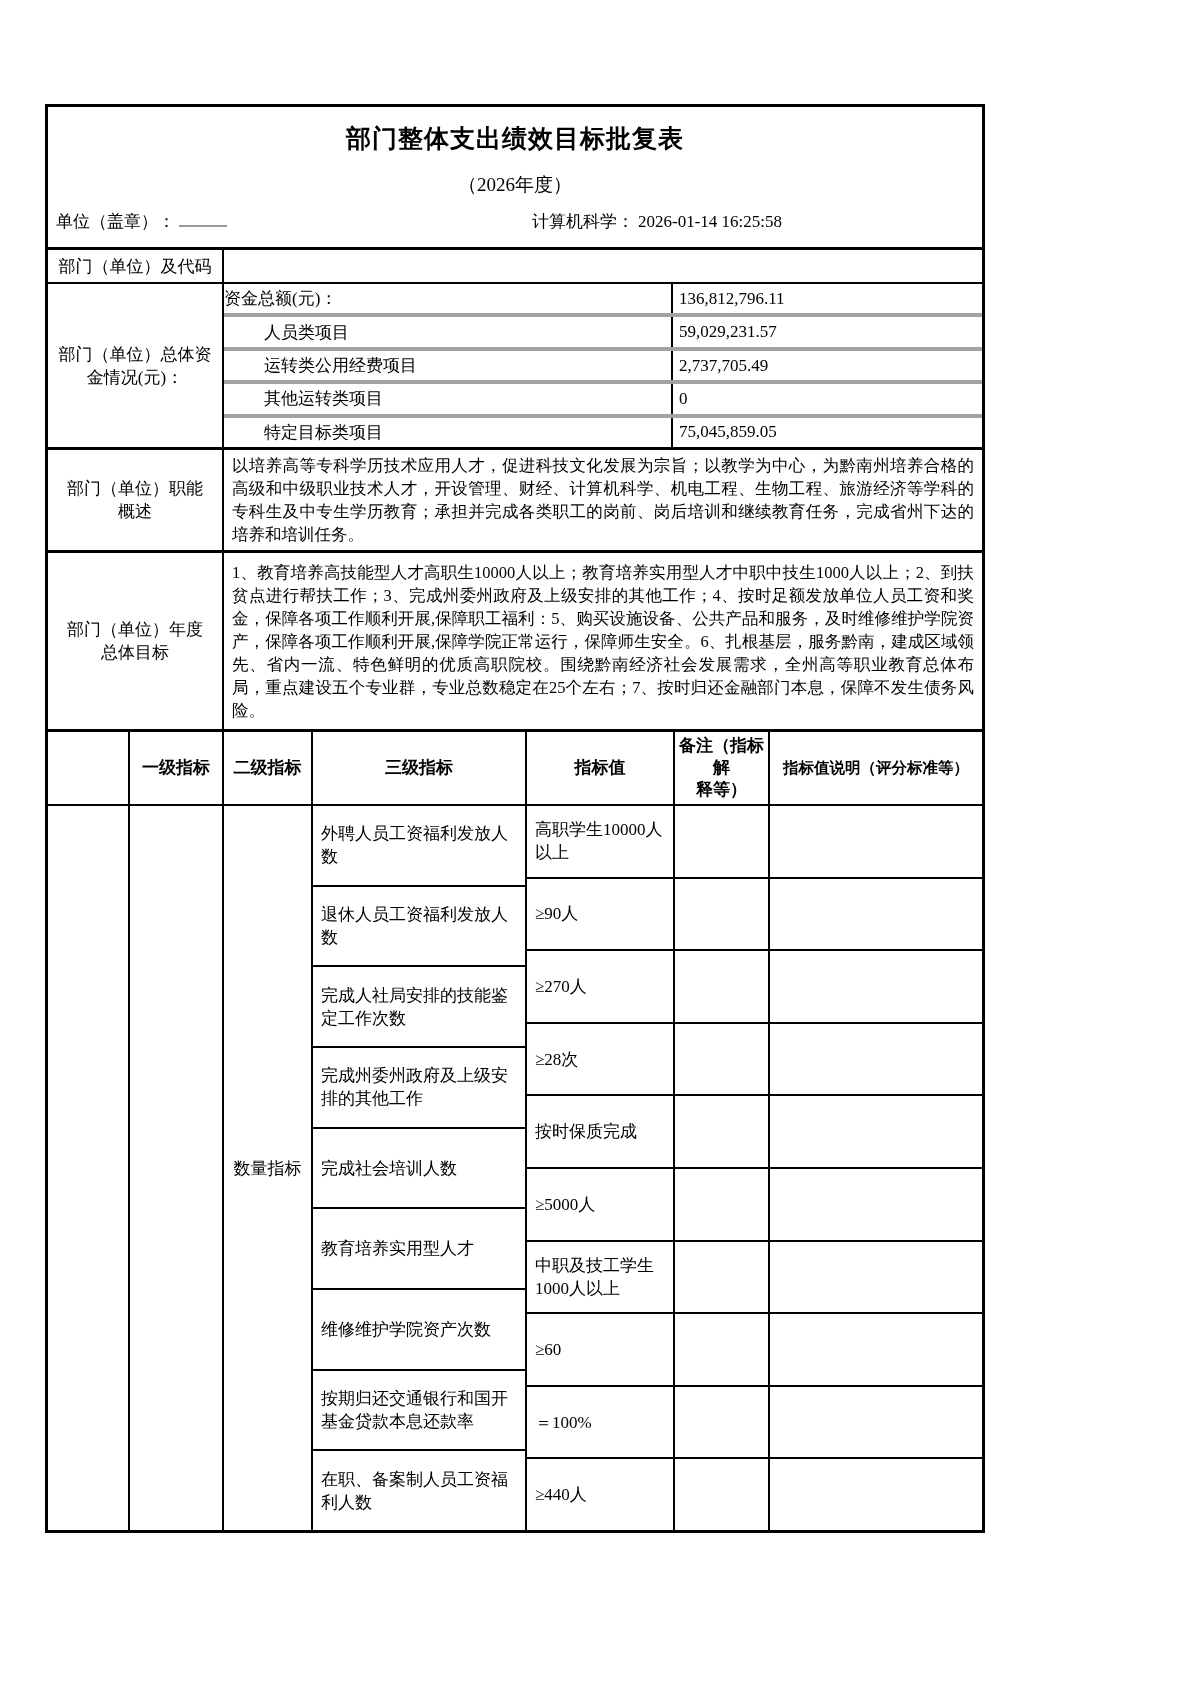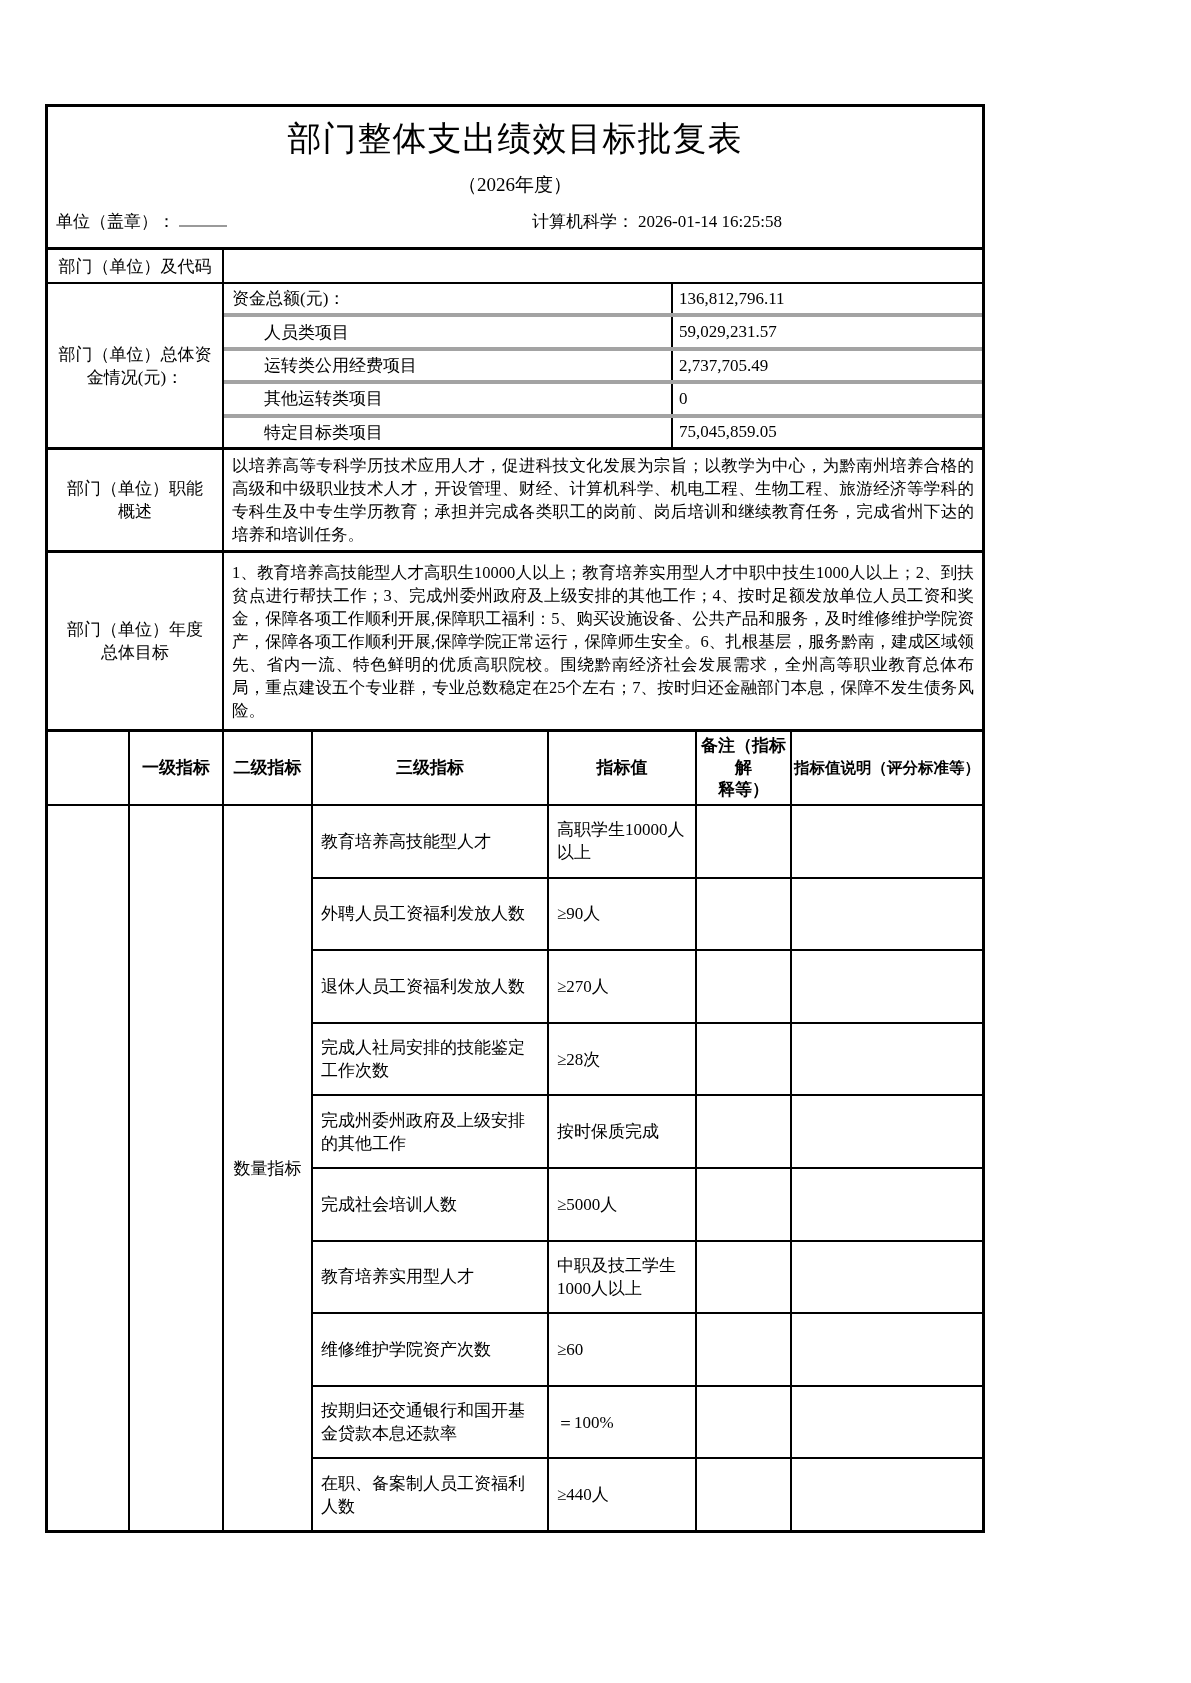--- a/index.html
+++ b/index.html
@@ -8,21 +8,21 @@
     font-family:"Liberation Serif","DejaVu Serif",serif;color:#000;
     -webkit-font-smoothing:antialiased;
   }
   .sheet{
     position:absolute;left:45px;top:104px;width:940px;height:1429px;
     border:3px solid #000;box-sizing:border-box;display:flex;flex-direction:column;
   }
   .sheet *{box-sizing:border-box;}
   
   .head-block{height:140px;position:relative;}
-  .form-title{margin:0;padding-top:12px;text-align:center;font-size:34px;font-weight:normal;letter-spacing:1px;line-height:40px;}
+  .form-title{margin:0;padding-top:12px;text-align:center;font-size:25px;font-weight:bold;letter-spacing:1px;line-height:40px;}
   .form-subtitle{text-align:center;font-size:19px;margin-top:13px;}
   .meta-item{position:absolute;top:105px;font-size:17px;line-height:20px;}
   .stamp{left:8px;}
   .stamp-line{display:inline-block;width:48px;height:3px;border-bottom:2px solid #9a9a9a;margin-left:4px;}
   .date-label{left:484px;}
   .date-value{left:590px;}
   
   .frow{display:flex;width:100%;}
   .label-cell{
     width:176px;border-right:2px solid #000;font-weight:normal;font-size:17px;
@@ -32,34 +32,34 @@
   .bt2{border-top:2px solid #000;}
   .bt3{border-top:3px solid #000;}
   
   .code-row{height:35px;}
   .code-value{flex:1;display:flex;align-items:center;justify-content:center;font-size:17px;}
   
   .funds-row{height:165px;}
   .funds-right{flex:1;display:flex;flex-direction:column;}
   .fund-line{flex:1;display:flex;align-items:center;border-top:4px solid #a3a3a3;}
   .fund-line:first-child{border-top:none;}
-  .fund-name{width:449px;border-right:2px solid #000;align-self:stretch;display:flex;align-items:center;padding-left:8px;font-size:17px;flex:none;}
+  .fund-name{width:449px;border-right:2px solid #000;align-self:stretch;display:flex;align-items:center;font-size:17px;flex:none;}
   .fund-name.indent{padding-left:40px;}
   .fund-value{flex:1;padding-left:6px;font-size:17px;}
   
   .func-row{height:103px;}
   .goal-row{height:179px;}
   .para-cell{flex:1;display:flex;align-items:center;padding:20px 8px;}
   .para-cell p{margin:0;font-size:16.5px;line-height:23px;text-align:justify;}
   
   .indicators{flex:1;display:flex;}
   .icol{display:flex;flex-direction:column;border-right:2px solid #000;flex:none;}
   .icol:last-child{border-right:none;flex:1;}
   .c0{width:82px;}  .c1{width:94px;}  .c2{width:89px;}
-  .c3{width:236px;} .c4{width:148px;} .c5{width:95px;justify-content:center;}
+  .c3{width:214px;} .c4{width:148px;} .c5{width:95px;justify-content:center;}
   .hcell{
     height:74px;border-bottom:2px solid #000;font-weight:bold;font-size:17px;
     display:flex;align-items:center;justify-content:center;text-align:center;
     white-space:pre-line;line-height:22px;flex:none;
   }
   .hcell.small{font-size:15.5px;white-space:nowrap;}
   .ibody{flex:1;display:flex;flex-direction:column;}
   .merge-cell{flex:1;display:flex;align-items:center;justify-content:center;font-size:17px;text-align:center;}
   .icell{flex:1;border-bottom:2px solid #000;display:flex;align-items:center;padding:2px 8px;font-size:17px;line-height:23px;}
   .icell:last-child{border-bottom:none;}
@@ -143,21 +143,20 @@
     <div class="icol c2">
       <div class="hcell">二级指标</div>
       <div class="ibody">
           <div class="merge-cell">数量指标</div>
         </div>
     </div>
 
     <div class="icol c3">
       <div class="hcell">三级指标</div>
       <div class="ibody">
-        <div class="icell">教育培养高技能型人才</div>
         <div class="icell">外聘人员工资福利发放人数</div>
         <div class="icell">退休人员工资福利发放人数</div>
         <div class="icell">完成人社局安排的技能鉴定工作次数</div>
         <div class="icell">完成州委州政府及上级安排的其他工作</div>
         <div class="icell">完成社会培训人数</div>
         <div class="icell">教育培养实用型人才</div>
         <div class="icell">维修维护学院资产次数</div>
         <div class="icell">按期归还交通银行和国开基金贷款本息还款率</div>
         <div class="icell">在职、备案制人员工资福利人数</div>
       </div>

